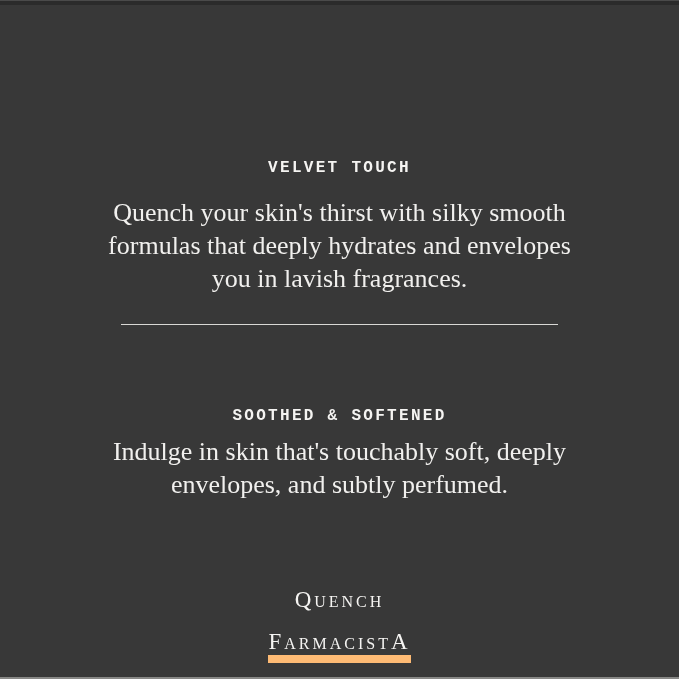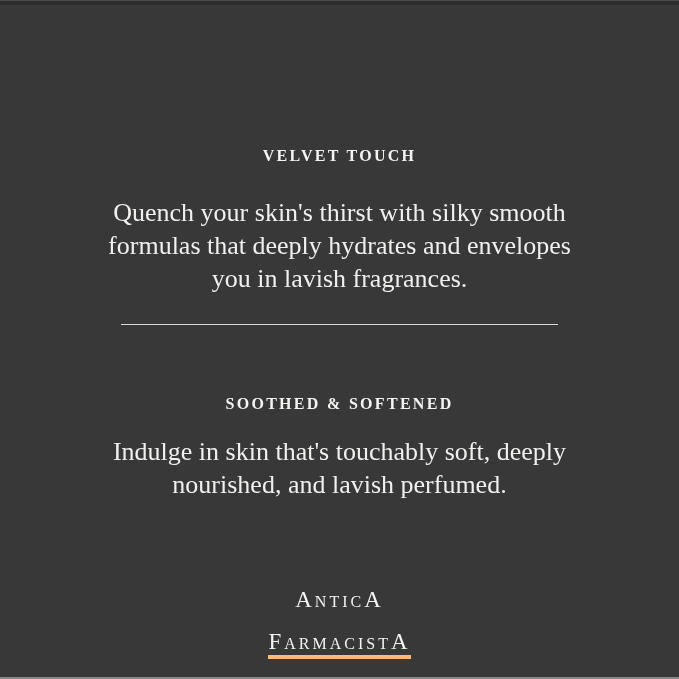--- a/index.html
+++ b/index.html
@@ -24,23 +24,23 @@
     position: absolute; top: 1px; left: 0; right: 0; height: 4px;
     background: #2b2b2b;
   }
   .edge-bottom {
     position: absolute; bottom: 0; left: 0; right: 0; height: 2px;
     background: #888886;
   }
   .eyebrow {
     position: absolute;
     left: 0; right: 0;
-    margin: 0;
+    margin: 12px;
     text-align: center;
-    font-family: Liberation Serif, serif;
+    font-family: Liberation Mono, monospace;
     font-weight: 700;
     font-size: 16px;
     letter-spacing: 2.3px;
     color: #f5f4f2;
   }
   .eyebrow-1 { top: 147px; }
   .eyebrow-2 { top: 395px; }
   .body-text {
     position: absolute;
     left: 0; right: 0;
@@ -74,21 +74,21 @@
     font-family: "Liberation Serif", serif;
   }
   .logo-line {
     font-size: 23px;
     font-variant: small-caps;
     letter-spacing: 3px;
     line-height: 23px;
   }
   .logo-line-2 {
     display: inline-block;
-    border-bottom: 4px solid #fdba74;
+    border-bottom: 8px solid #fdba74;
     padding-bottom: 2px;
     margin-top: 1px;
   }
 </style>
 </head>
 <body>
 
 <div class="frame">
 
   <div class="edge-top-hi"></div>
@@ -98,23 +98,23 @@
 
   <p class="body-text body-1">Quench your skin's thirst with silky smooth
 formulas that deeply hydrates and envelopes
 you in lavish fragrances.</p>
 
   <hr class="divider">
 
   <h2 class="eyebrow eyebrow-2">SOOTHED &amp; SOFTENED</h2>
 
   <p class="body-text body-2">Indulge in skin that's touchably soft, deeply
-nourished, and lavish perfumed.</p>
+envelopes, and subtly perfumed.</p>
 
   <div class="logo">
-    <div class="logo-line logo-line-1">AnticA</div>
+    <div class="logo-line logo-line-1">Quench</div>
     <br>
     <div class="logo-line logo-line-2">FarmacistA</div>
   </div>
 
   <div class="edge-bottom"></div>
 
 </div>
 
 </body></html>

